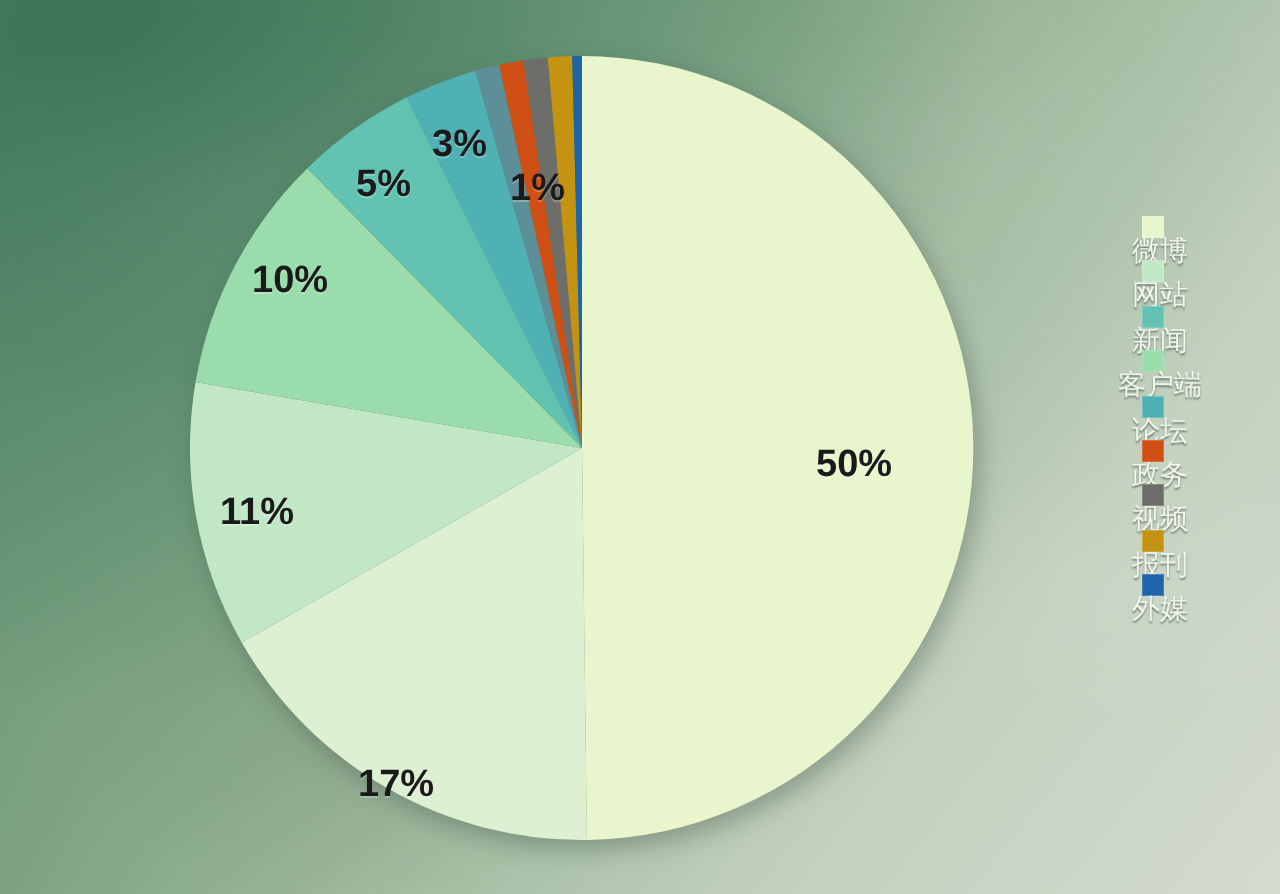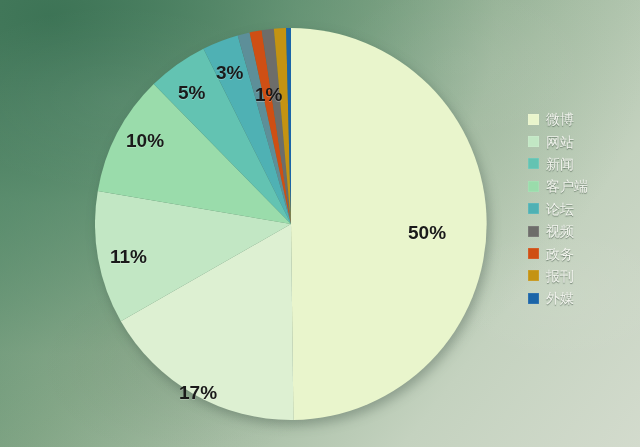--- a/index.html
+++ b/index.html
@@ -64,20 +64,21 @@
   #legend {
     position: absolute;
     left: 528px;
     top: 108px;
     width: 104px;
   }
   .legend-row {
     display: flex;
     align-items: center;
     height: 22.4px;
+    flex-direction: column;
   }
   .legend-swatch {
     width: 11px;
     height: 11px;
     flex: 0 0 11px;
     margin-right: 7px;
     box-shadow: 0 0 0 0.5px rgba(255,255,255,0.18) inset;
   }
   .legend-label {
     color: #f2f4ee;
@@ -136,26 +137,26 @@
       </div>
       <div class="legend-row">
         <span class="legend-swatch" style="background: rgb(154, 220, 171);"></span>
         <span class="legend-label">客户端</span>
       </div>
       <div class="legend-row">
         <span class="legend-swatch" style="background: rgb(79, 177, 180);"></span>
         <span class="legend-label">论坛</span>
       </div>
       <div class="legend-row">
+        <span class="legend-swatch" style="background: rgb(207, 79, 20);"></span>
+        <span class="legend-label">政务</span>
+      </div>
+      <div class="legend-row">
         <span class="legend-swatch" style="background: rgb(109, 109, 106);"></span>
         <span class="legend-label">视频</span>
-      </div>
-      <div class="legend-row">
-        <span class="legend-swatch" style="background: rgb(207, 79, 20);"></span>
-        <span class="legend-label">政务</span>
       </div>
       <div class="legend-row">
         <span class="legend-swatch" style="background: rgb(196, 147, 18);"></span>
         <span class="legend-label">报刊</span>
       </div>
       <div class="legend-row">
         <span class="legend-swatch" style="background: rgb(27, 101, 168);"></span>
         <span class="legend-label">外媒</span>
       </div>
     </div>

